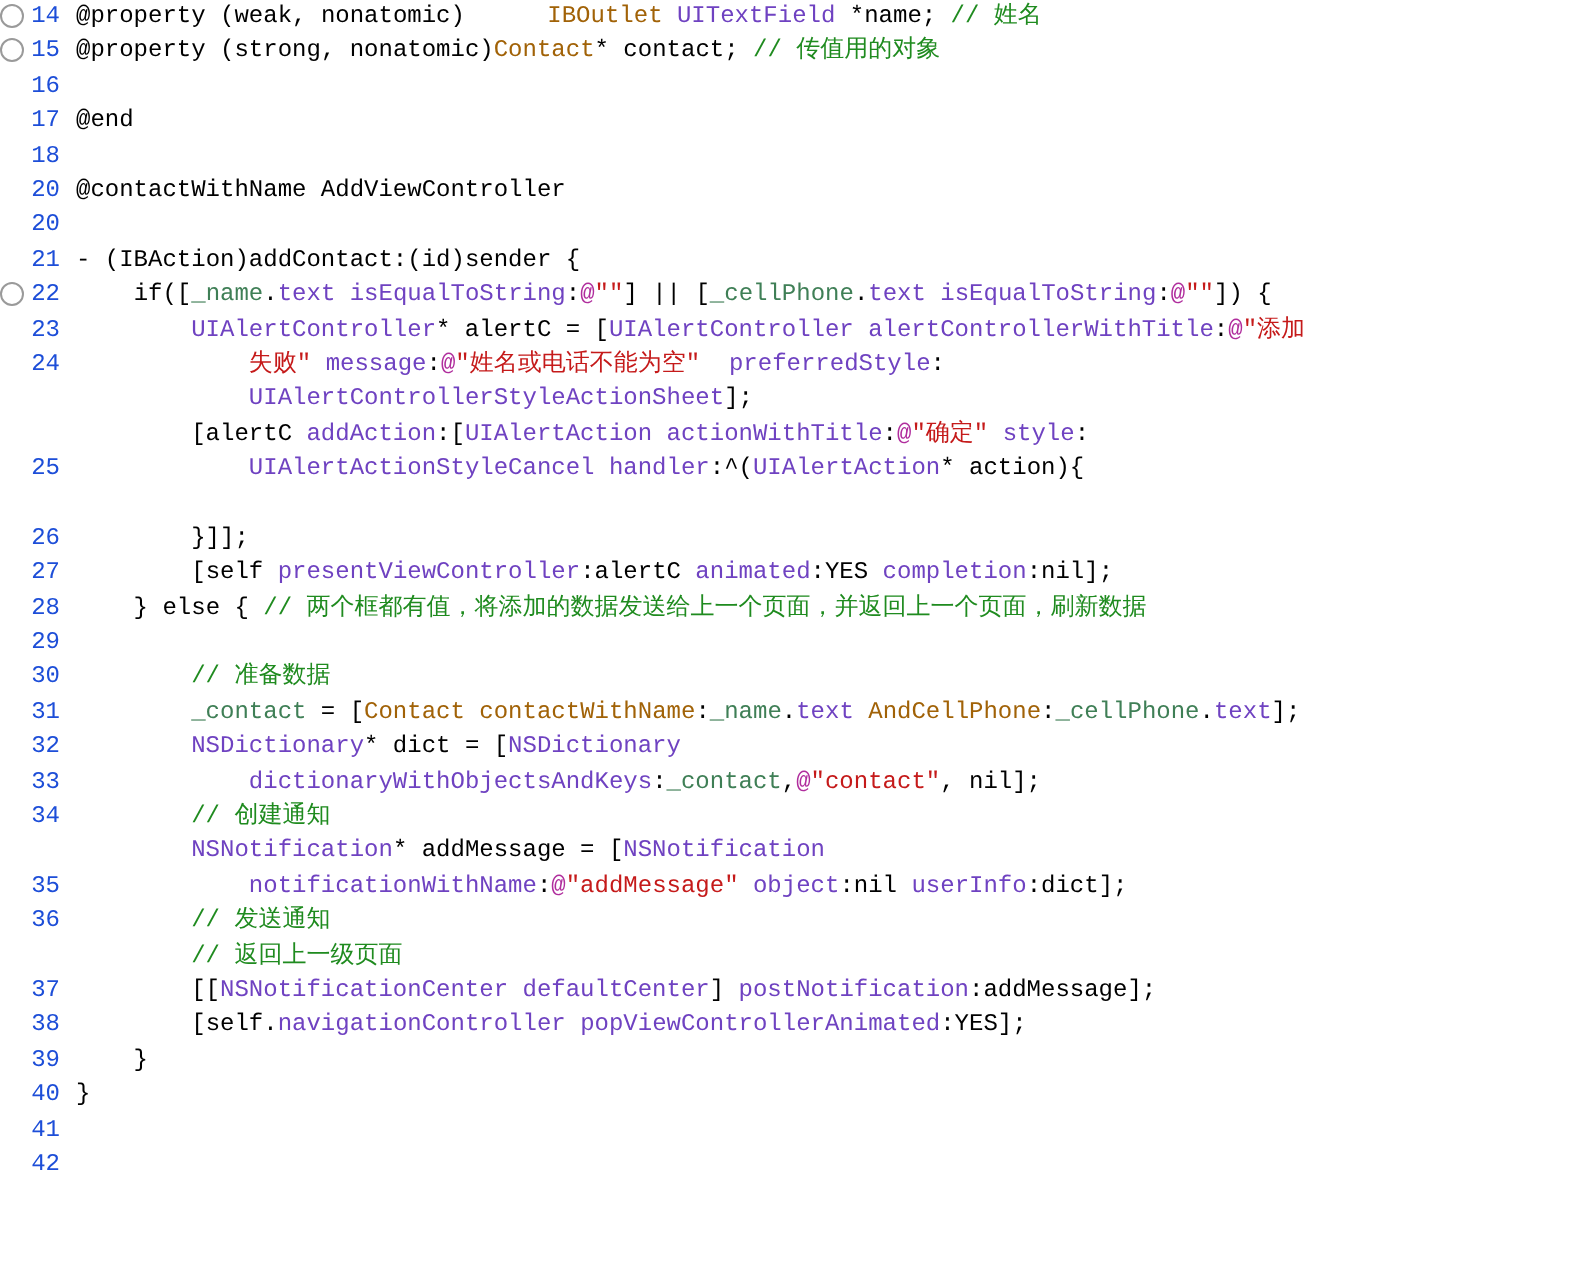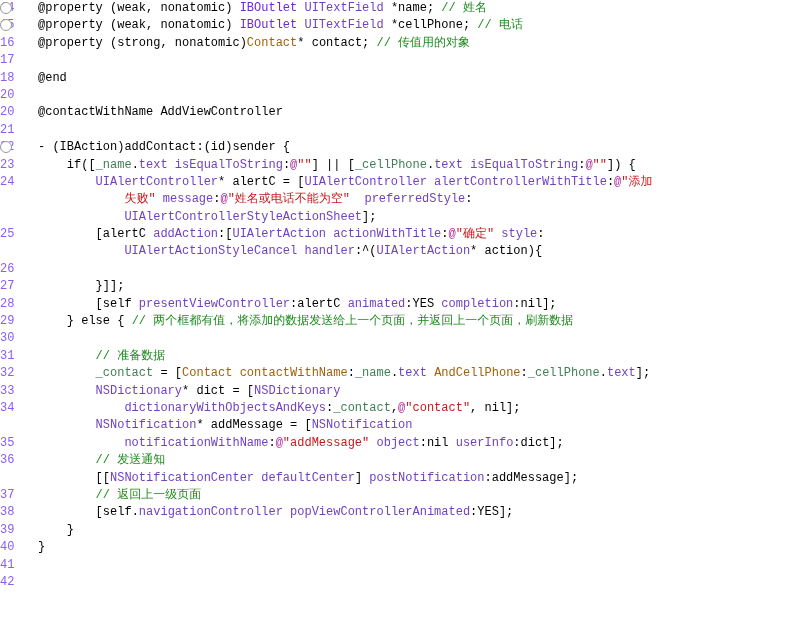--- a/index.html
+++ b/index.html
@@ -12,22 +12,22 @@
     line-height: 1.45;
     white-space: nowrap;
   }
   .editor {
     display: flex;
     width: 788px;
   }
   .gutter {
     width: 36px;
     flex-shrink: 0;
-    text-align: left;
-    color: #8b5cf6;
+    text-align: right;
+    color: #1d4ed8;
     background: #ffffff;
     padding-right: 6px;
     box-sizing: border-box;
     user-select: none;
   }
   .gutter-line {
     position: relative;
     height: 17.4px;
     line-height: 17.4px;
   }
@@ -49,21 +49,21 @@
     flex: 1;
     padding-left: 2px;
   }
   .code-line {
     height: 17.4px;
     line-height: 17.4px;
     white-space: pre;
   }
   
   .kw   { color: #000000; }
-  .ib   { color: #6d28d9; }   
+  .ib   { color: #a16207; margin-left: 34px; }   
   .type { color: #6f42c1; }   
   .usr  { color: #a16207; }
   .iv   { color: #3f7f56; }   
   .str  { color: #c51a1a; }   
   .at   { color: #b02d9d; }   
   .cmt  { color: #1f8b1f; }
   .plain{ color: #000000; }
   .enum { color: #6f42c1; }
 </style>
 </head>
@@ -101,21 +101,20 @@
       <div class="gutter-line cont"></div>
       <div class="gutter-line">37</div>
       <div class="gutter-line">38</div>
       <div class="gutter-line">39</div>
       <div class="gutter-line">40</div>
       <div class="gutter-line">41</div>
       <div class="gutter-line">42</div>
     </div>
   <div class="code" id="code">
       <div class="code-line"><span class="kw">@property</span><span class="plain"> (</span><span class="kw">weak</span><span class="plain">, </span><span class="kw">nonatomic</span><span class="plain">) </span><span class="ib">IBOutlet</span><span class="plain"> </span><span class="type">UITextField</span><span class="plain"> *name; </span><span class="cmt">// 姓名</span></div>
-      <div class="code-line"><span class="kw">@property</span><span class="plain"> (</span><span class="kw">weak</span><span class="plain">, </span><span class="kw">nonatomic</span><span class="plain">) </span><span class="ib">IBOutlet</span><span class="plain"> </span><span class="type">UITextField</span><span class="plain"> *cellPhone; </span><span class="cmt">// 电话</span></div>
       <div class="code-line"><span class="kw">@property</span><span class="plain"> (</span><span class="kw">strong</span><span class="plain">, </span><span class="kw">nonatomic</span><span class="plain">)</span><span class="usr">Contact</span><span class="plain">* contact; </span><span class="cmt">// 传值用的对象</span></div>
       <div class="code-line"></div>
       <div class="code-line"><span class="kw">@end</span></div>
       <div class="code-line"></div>
       <div class="code-line"><span class="kw">@contactWithName</span><span class="plain"> AddViewController</span></div>
       <div class="code-line"></div>
       <div class="code-line"><span class="plain">- (</span><span class="kw">IBAction</span><span class="plain">)addContact:(</span><span class="kw">id</span><span class="plain">)sender {</span></div>
       <div class="code-line"><span class="plain">    </span><span class="kw">if</span><span class="plain">([</span><span class="iv">_name</span><span class="plain">.</span><span class="type">text</span><span class="plain"> </span><span class="type">isEqualToString</span><span class="plain">:</span><span class="at">@</span><span class="str">""</span><span class="plain">] || [</span><span class="iv">_cellPhone</span><span class="plain">.</span><span class="type">text</span><span class="plain"> </span><span class="type">isEqualToString</span><span class="plain">:</span><span class="at">@</span><span class="str">""</span><span class="plain">]) {</span></div>
       <div class="code-line"><span class="plain">        </span><span class="type">UIAlertController</span><span class="plain">* alertC = [</span><span class="type">UIAlertController</span><span class="plain"> </span><span class="type">alertControllerWithTitle</span><span class="plain">:</span><span class="at">@</span><span class="str">"添加</span></div>
       <div class="code-line"><span class="plain">            </span><span class="str">失败"</span><span class="plain"> </span><span class="type">message</span><span class="plain">:</span><span class="at">@</span><span class="str">"姓名或电话不能为空"</span><span class="plain">  </span><span class="type">preferredStyle</span><span class="plain">:</span></div>
@@ -124,22 +123,23 @@
       <div class="code-line"><span class="plain">            </span><span class="enum">UIAlertActionStyleCancel</span><span class="plain"> </span><span class="type">handler</span><span class="plain">:^(</span><span class="type">UIAlertAction</span><span class="plain">* action){</span></div>
       <div class="code-line"></div>
       <div class="code-line"><span class="plain">        }]];</span></div>
       <div class="code-line"><span class="plain">        [</span><span class="kw">self</span><span class="plain"> </span><span class="type">presentViewController</span><span class="plain">:alertC </span><span class="type">animated</span><span class="plain">:</span><span class="kw">YES</span><span class="plain"> </span><span class="type">completion</span><span class="plain">:</span><span class="kw">nil</span><span class="plain">];</span></div>
       <div class="code-line"><span class="plain">    } </span><span class="kw">else</span><span class="plain"> { </span><span class="cmt">// 两个框都有值，将添加的数据发送给上一个页面，并返回上一个页面，刷新数据</span></div>
       <div class="code-line"></div>
       <div class="code-line"><span class="plain">        </span><span class="cmt">// 准备数据</span></div>
       <div class="code-line"><span class="plain">        </span><span class="iv">_contact</span><span class="plain"> = [</span><span class="usr">Contact</span><span class="plain"> </span><span class="usr">contactWithName</span><span class="plain">:</span><span class="iv">_name</span><span class="plain">.</span><span class="type">text</span><span class="plain"> </span><span class="usr">AndCellPhone</span><span class="plain">:</span><span class="iv">_cellPhone</span><span class="plain">.</span><span class="type">text</span><span class="plain">];</span></div>
       <div class="code-line"><span class="plain">        </span><span class="type">NSDictionary</span><span class="plain">* dict = [</span><span class="type">NSDictionary</span></div>
       <div class="code-line"><span class="plain">            </span><span class="type">dictionaryWithObjectsAndKeys</span><span class="plain">:</span><span class="iv">_contact</span><span class="plain">,</span><span class="at">@</span><span class="str">"contact"</span><span class="plain">, </span><span class="kw">nil</span><span class="plain">];</span></div>
+      <div class="code-line"><span class="plain">        </span><span class="cmt">// 创建通知</span></div>
       <div class="code-line"><span class="plain">        </span><span class="type">NSNotification</span><span class="plain">* addMessage = [</span><span class="type">NSNotification</span></div>
       <div class="code-line"><span class="plain">            </span><span class="type">notificationWithName</span><span class="plain">:</span><span class="at">@</span><span class="str">"addMessage"</span><span class="plain"> </span><span class="type">object</span><span class="plain">:</span><span class="kw">nil</span><span class="plain"> </span><span class="type">userInfo</span><span class="plain">:dict];</span></div>
       <div class="code-line"><span class="plain">        </span><span class="cmt">// 发送通知</span></div>
+      <div class="code-line"><span class="plain">        </span><span class="cmt">// 返回上一级页面</span></div>
       <div class="code-line"><span class="plain">        [[</span><span class="type">NSNotificationCenter</span><span class="plain"> </span><span class="type">defaultCenter</span><span class="plain">] </span><span class="type">postNotification</span><span class="plain">:addMessage];</span></div>
-      <div class="code-line"><span class="plain">        </span><span class="cmt">// 返回上一级页面</span></div>
       <div class="code-line"><span class="plain">        [</span><span class="kw">self</span><span class="plain">.</span><span class="type">navigationController</span><span class="plain"> </span><span class="type">popViewControllerAnimated</span><span class="plain">:</span><span class="kw">YES</span><span class="plain">];</span></div>
       <div class="code-line"><span class="plain">    }</span></div>
       <div class="code-line"><span class="plain">}</span></div>
     </div>
 </div>
 
 </body></html>

